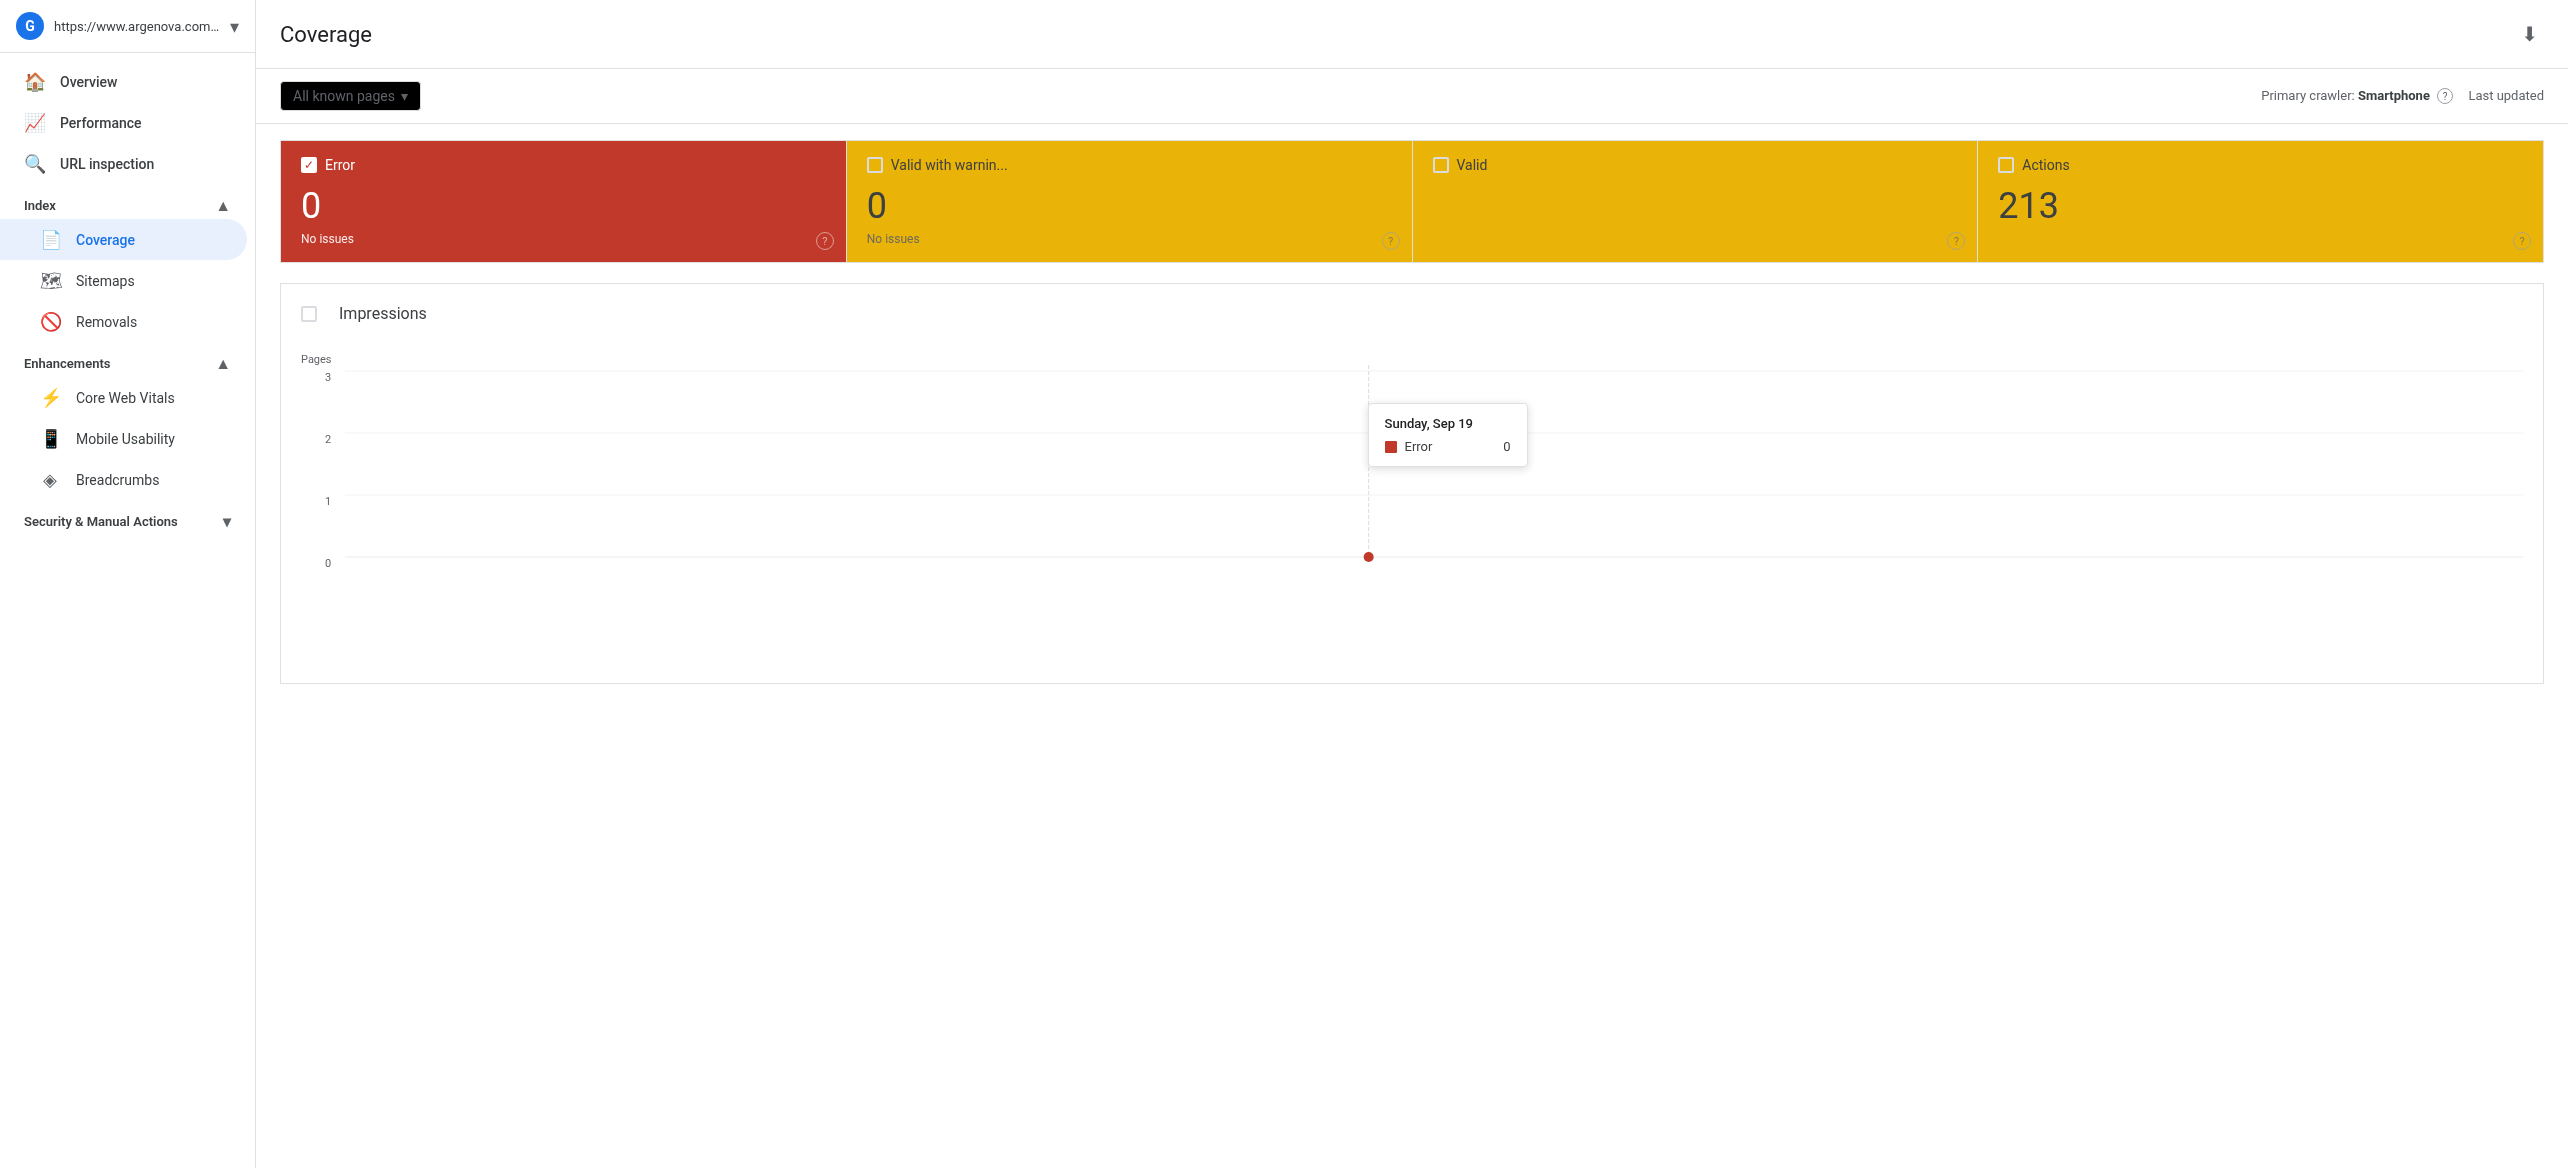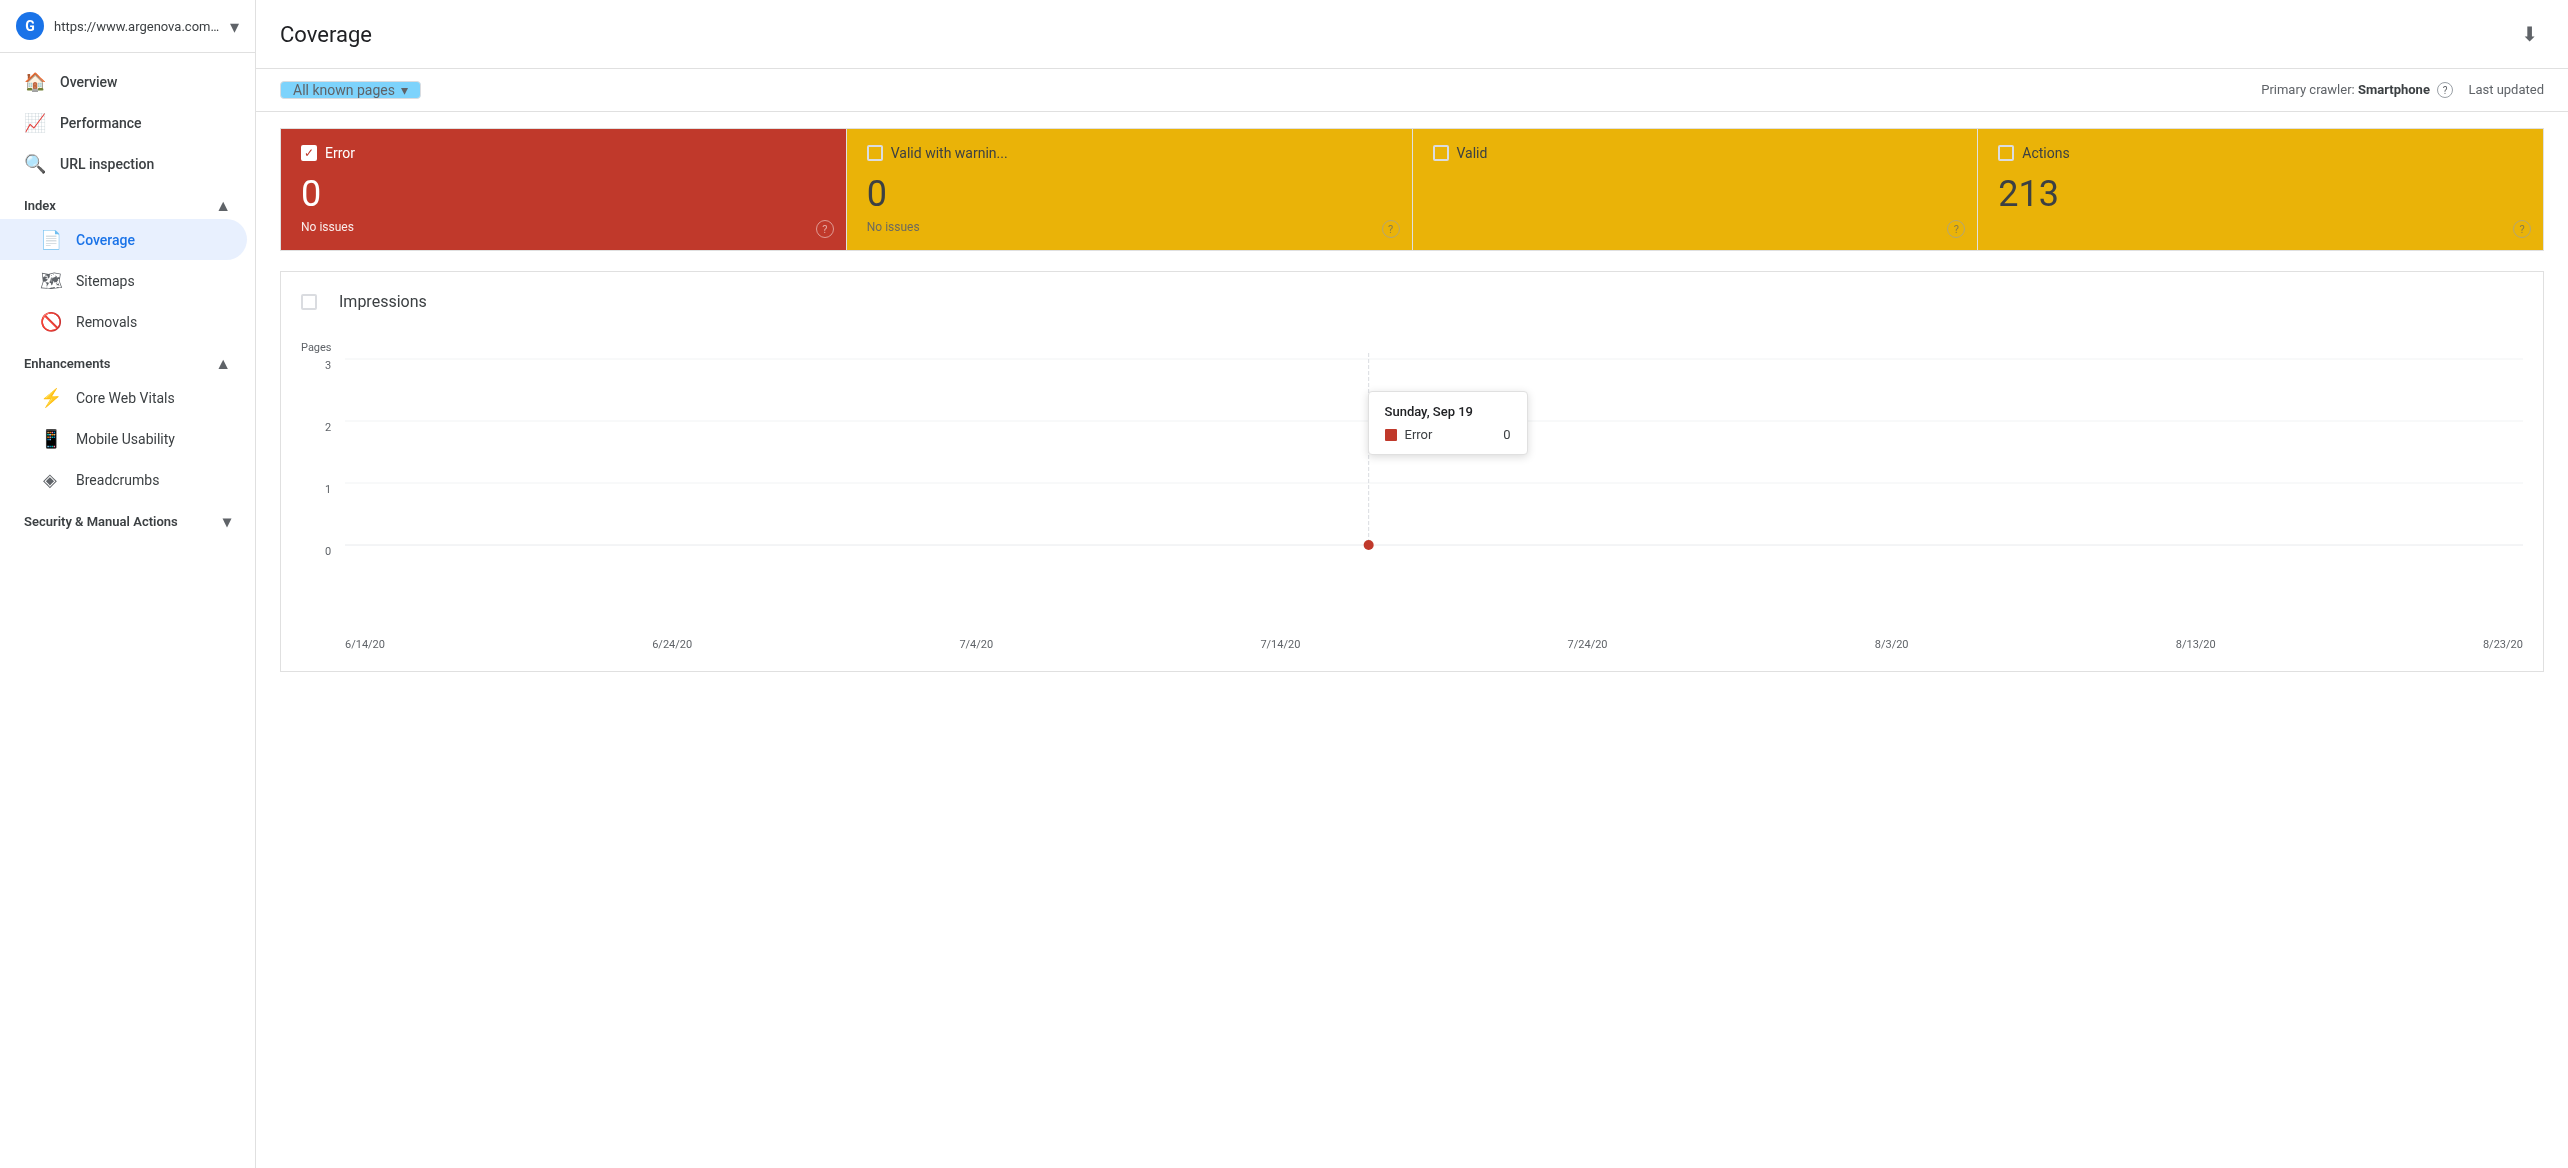--- a/index.html
+++ b/index.html
@@ -129,27 +129,27 @@
       display: flex;
       align-items: center;
       justify-content: space-between;
       padding: 12px 24px;
       border-bottom: 1px solid #e0e0e0;
     }
     .filter-dropdown {
       display: flex;
       align-items: center;
       gap: 6px;
-      padding: 0 12px;
+      padding: 6px 12px;
       border: 1px solid #dadce0;
       border-radius: 4px;
       cursor: pointer;
       font-size: 14px;
       color: #5f6368;
-      background: #7dd3fc;
+      background: #000000;
     }
     .filter-info {
       font-size: 13px;
       color: #5f6368;
     }
     .filter-info strong { color: #3c4043; }
 
     .content-area {
       flex: 1;
       overflow-y: auto;
@@ -440,27 +440,17 @@
 
         <div class="tooltip" style="left: 48%; top: 60px;">
           <div class="tooltip-date">Sunday, Sep 19</div>
           <div class="tooltip-row">
             <div class="tooltip-color-dot" style="background:#c0392b;"></div>
             <span class="tooltip-label">Error</span>
             <span class="tooltip-value">0</span>
           </div>
         </div>
 
-        <div style="position:absolute; bottom:0; left:44px; right:0; display:flex; justify-content:space-between;">
-          <span style="font-size:11px; color:#5f6368;">6/14/20</span>
-          <span style="font-size:11px; color:#5f6368;">6/24/20</span>
-          <span style="font-size:11px; color:#5f6368;">7/4/20</span>
-          <span style="font-size:11px; color:#5f6368;">7/14/20</span>
-          <span style="font-size:11px; color:#5f6368;">7/24/20</span>
-          <span style="font-size:11px; color:#5f6368;">8/3/20</span>
-          <span style="font-size:11px; color:#5f6368;">8/13/20</span>
-          <span style="font-size:11px; color:#5f6368;">8/23/20</span>
-        </div>
       </div>
     </div>
 
   </div>
 </div>
 
 </body></html>

